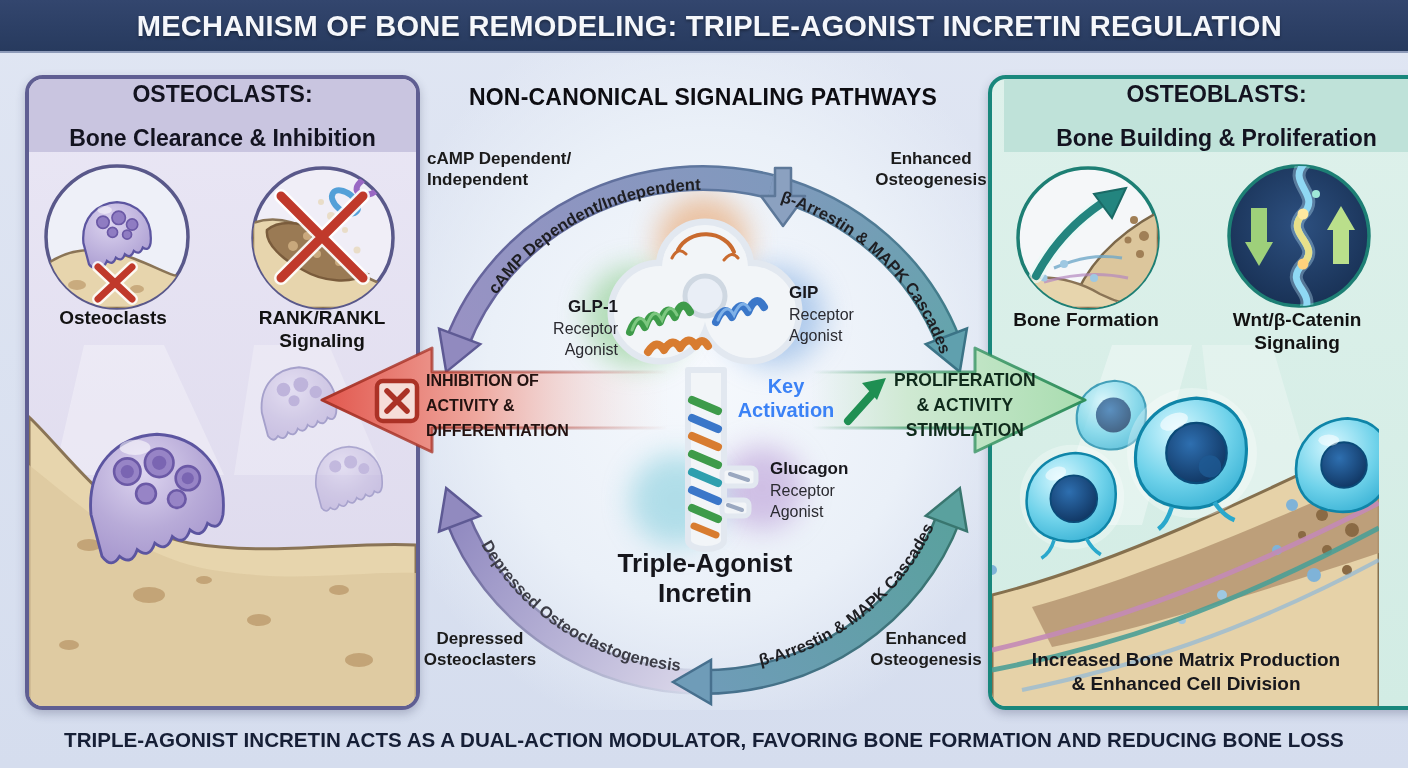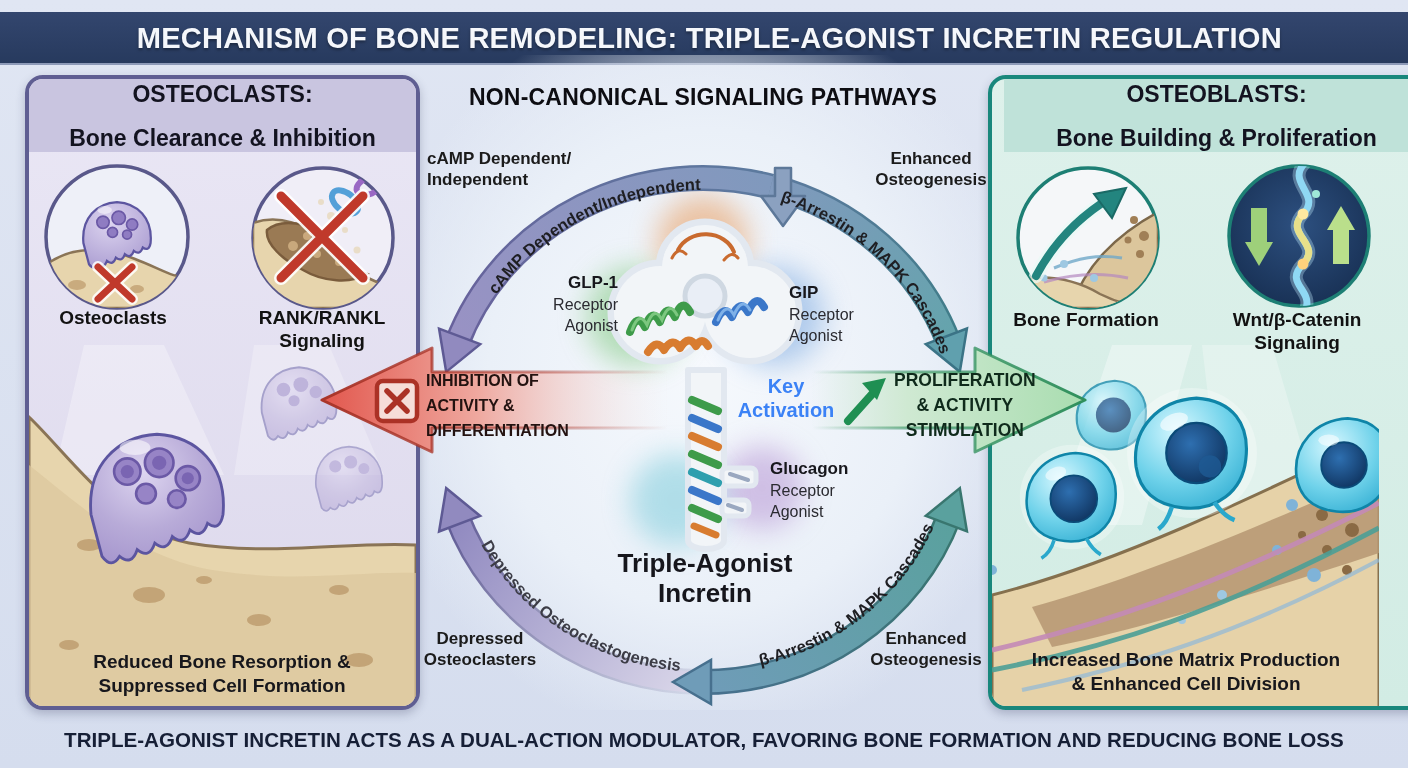--- a/index.html
+++ b/index.html
@@ -5,21 +5,21 @@
   * { margin:0; padding:0; box-sizing:border-box; }
   html,body { width:1408px; height:768px; overflow:hidden; }
   body {
     font-family:"Liberation Sans", sans-serif;
     background:linear-gradient(#e0e6f3,#d5ddee);
     position:relative;
   }
   .abs { position:absolute; }
   
   #banner {
-    left:0; top:12px; width:1408px; height:53px;
+    left:0; top:0; width:1408px; height:53px;
     background:linear-gradient(#33466e,#273a5e);
     display:flex; align-items:center; justify-content:center;
     border-bottom:2px solid #8d9ab8;
     padding-left:10px;
   }
   #banner .title {
     color:#f5f7fb; font-weight:bold; font-size:30px; letter-spacing:0.2px;
     transform:scaleX(0.97); white-space:nowrap;
     text-shadow:0 2px 3px rgba(0,0,0,0.35);
   }
@@ -472,21 +472,21 @@
   <div class="lbl b fs17" style="left:427px;top:148px">
     <div>cAMP Dependent/</div>
     <div>Independent</div>
   </div>
 
   <div class="lbl center b fs17" style="left:931px;top:148px">
     <div>Enhanced</div>
     <div>Osteogenesis</div>
   </div>
 
-  <div class="lbl" style="left:500px;top:272px;width:118px;text-align:right">
+  <div class="lbl" style="left:500px;top:296px;width:118px;text-align:right">
     <div class="recep-line1">GLP-1</div>
     <div class="recep-line">Receptor</div>
     <div class="recep-line">Agonist</div>
   </div>
 
   <div class="lbl" style="left:789px;top:282px">
     <div class="recep-line1">GIP</div>
     <div class="recep-line">Receptor</div>
     <div class="recep-line">Agonist</div>
   </div>
@@ -527,24 +527,20 @@
     <div>PROLIFERATION</div>
     <div>&amp; ACTIVITY</div>
     <div>STIMULATION</div>
   </div>
 
   <div class="lbl center circle-lbl" style="left:113px;top:306px">Osteoclasts</div>
   <div class="lbl center circle-lbl" style="left:322px;top:306px">
     <div>RANK/RANKL</div>
     <div>Signaling</div>
   </div>
-  <div class="lbl center foot-lbl" style="left:222px;top:650px">
-    <div>Reduced Bone Resorption &amp;</div>
-    <div>Suppressed Cell Formation</div>
-  </div>
 
   <div class="lbl center circle-lbl" style="left:1086px;top:308px">Bone Formation</div>
   <div class="lbl center circle-lbl" style="left:1297px;top:308px">
     <div>Wnt/β-Catenin</div>
     <div>Signaling</div>
   </div>
   <div class="lbl center foot-lbl" style="left:1186px;top:648px">
     <div>Increased Bone Matrix Production</div>
     <div>&amp; Enhanced Cell Division</div>
   </div>

